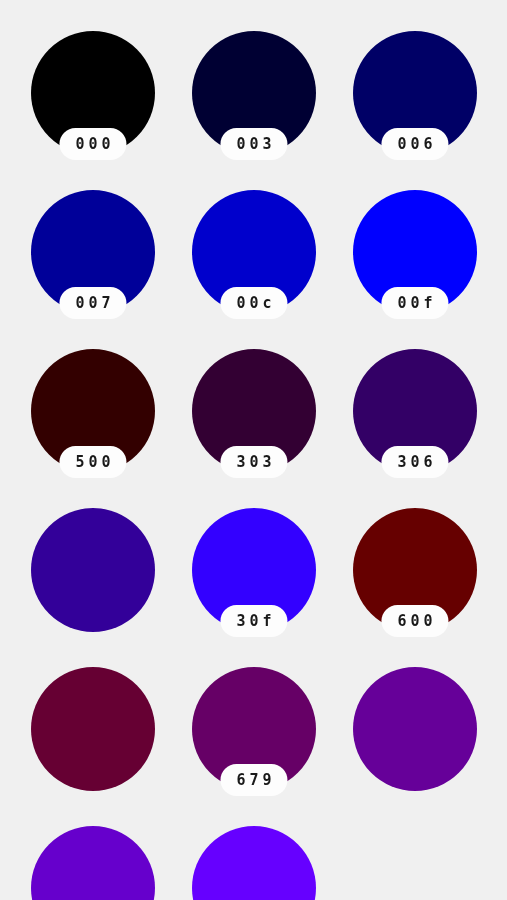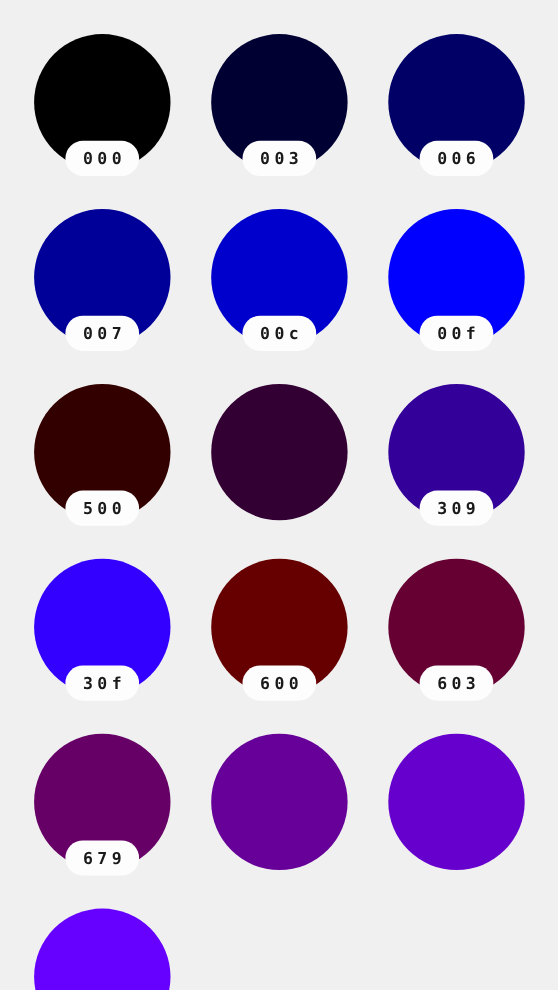--- a/index.html
+++ b/index.html
@@ -106,44 +106,47 @@
       </div>
     </div>
     <div class="swatch">
       <div class="swatch-circle" style="background: rgb(51, 0, 0);"></div>
       <div class="swatch-label">
         <span class="swatch-label-text">500</span>
       </div>
     </div>
     <div class="swatch">
       <div class="swatch-circle" style="background: rgb(51, 0, 51);"></div>
+      <div class="swatch-label">
+        <span class="swatch-label-text">303</span>
+      </div>
+    </div>
+    <div class="swatch">
+      <div class="swatch-circle" style="background: rgb(51, 0, 102);"></div>
+      <div class="swatch-label">
+        <span class="swatch-label-text">306</span>
+      </div>
     </div>
     <div class="swatch">
       <div class="swatch-circle" style="background: rgb(51, 0, 153);"></div>
-      <div class="swatch-label">
-        <span class="swatch-label-text">309</span>
-      </div>
     </div>
     <div class="swatch">
       <div class="swatch-circle" style="background: rgb(51, 0, 255);"></div>
       <div class="swatch-label">
         <span class="swatch-label-text">30f</span>
       </div>
     </div>
     <div class="swatch">
       <div class="swatch-circle" style="background: rgb(102, 0, 0);"></div>
       <div class="swatch-label">
         <span class="swatch-label-text">600</span>
       </div>
     </div>
     <div class="swatch">
       <div class="swatch-circle" style="background: rgb(102, 0, 51);"></div>
-      <div class="swatch-label">
-        <span class="swatch-label-text">603</span>
-      </div>
     </div>
     <div class="swatch">
       <div class="swatch-circle" style="background: rgb(102, 0, 102);"></div>
       <div class="swatch-label">
         <span class="swatch-label-text">679</span>
       </div>
     </div>
     <div class="swatch">
       <div class="swatch-circle" style="background: rgb(102, 0, 153);"></div>
     </div>

